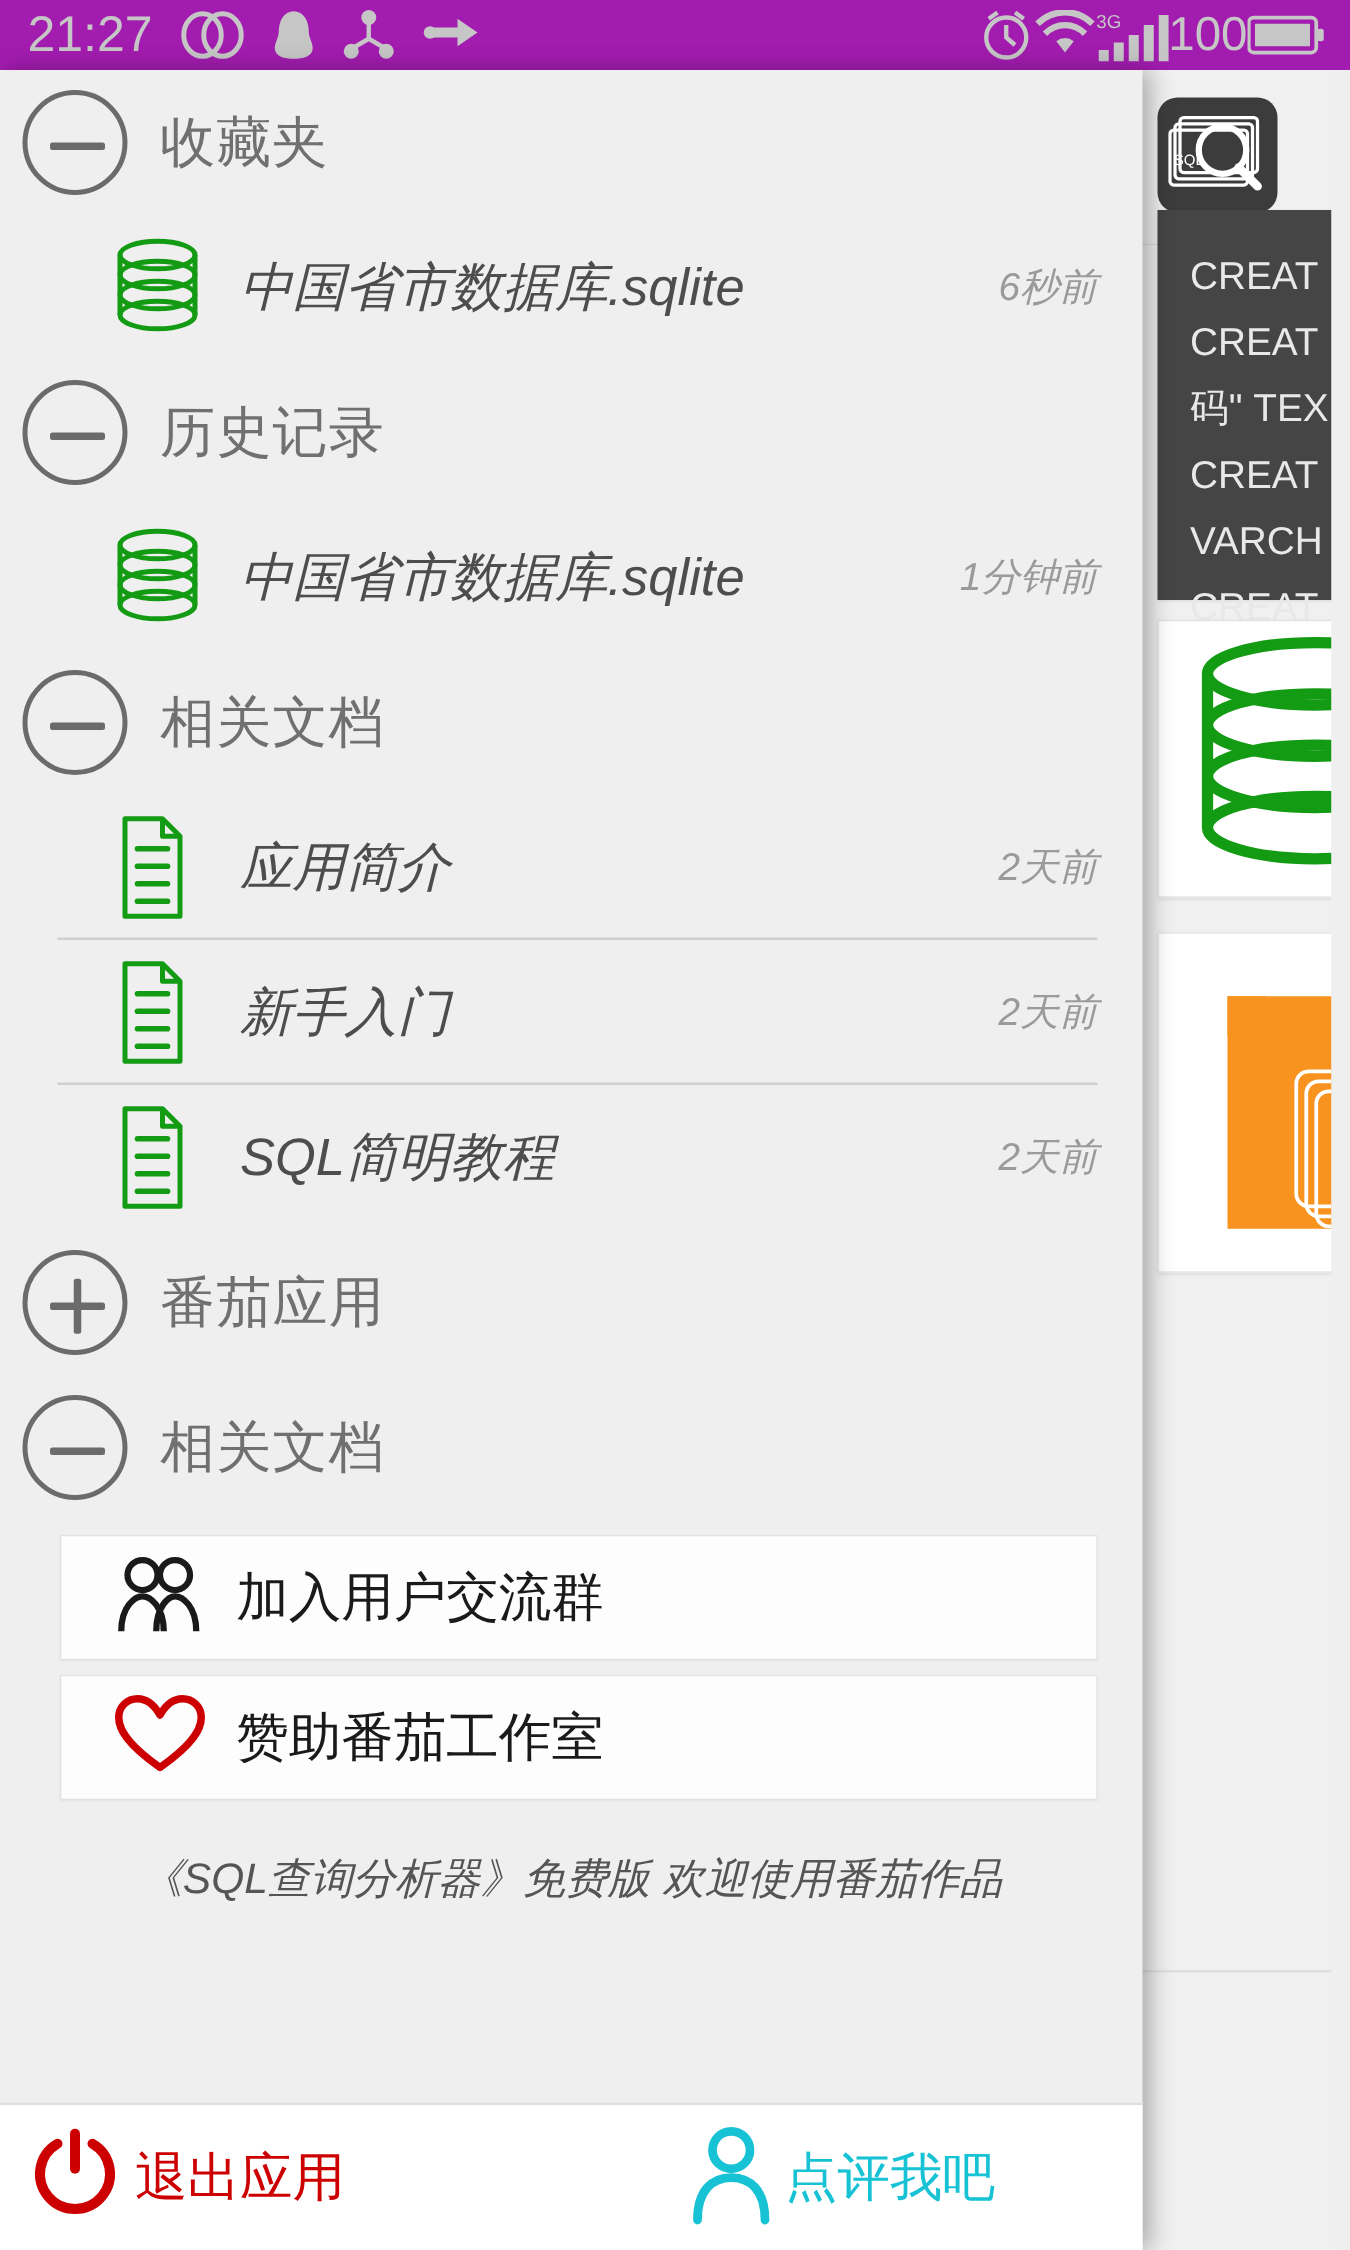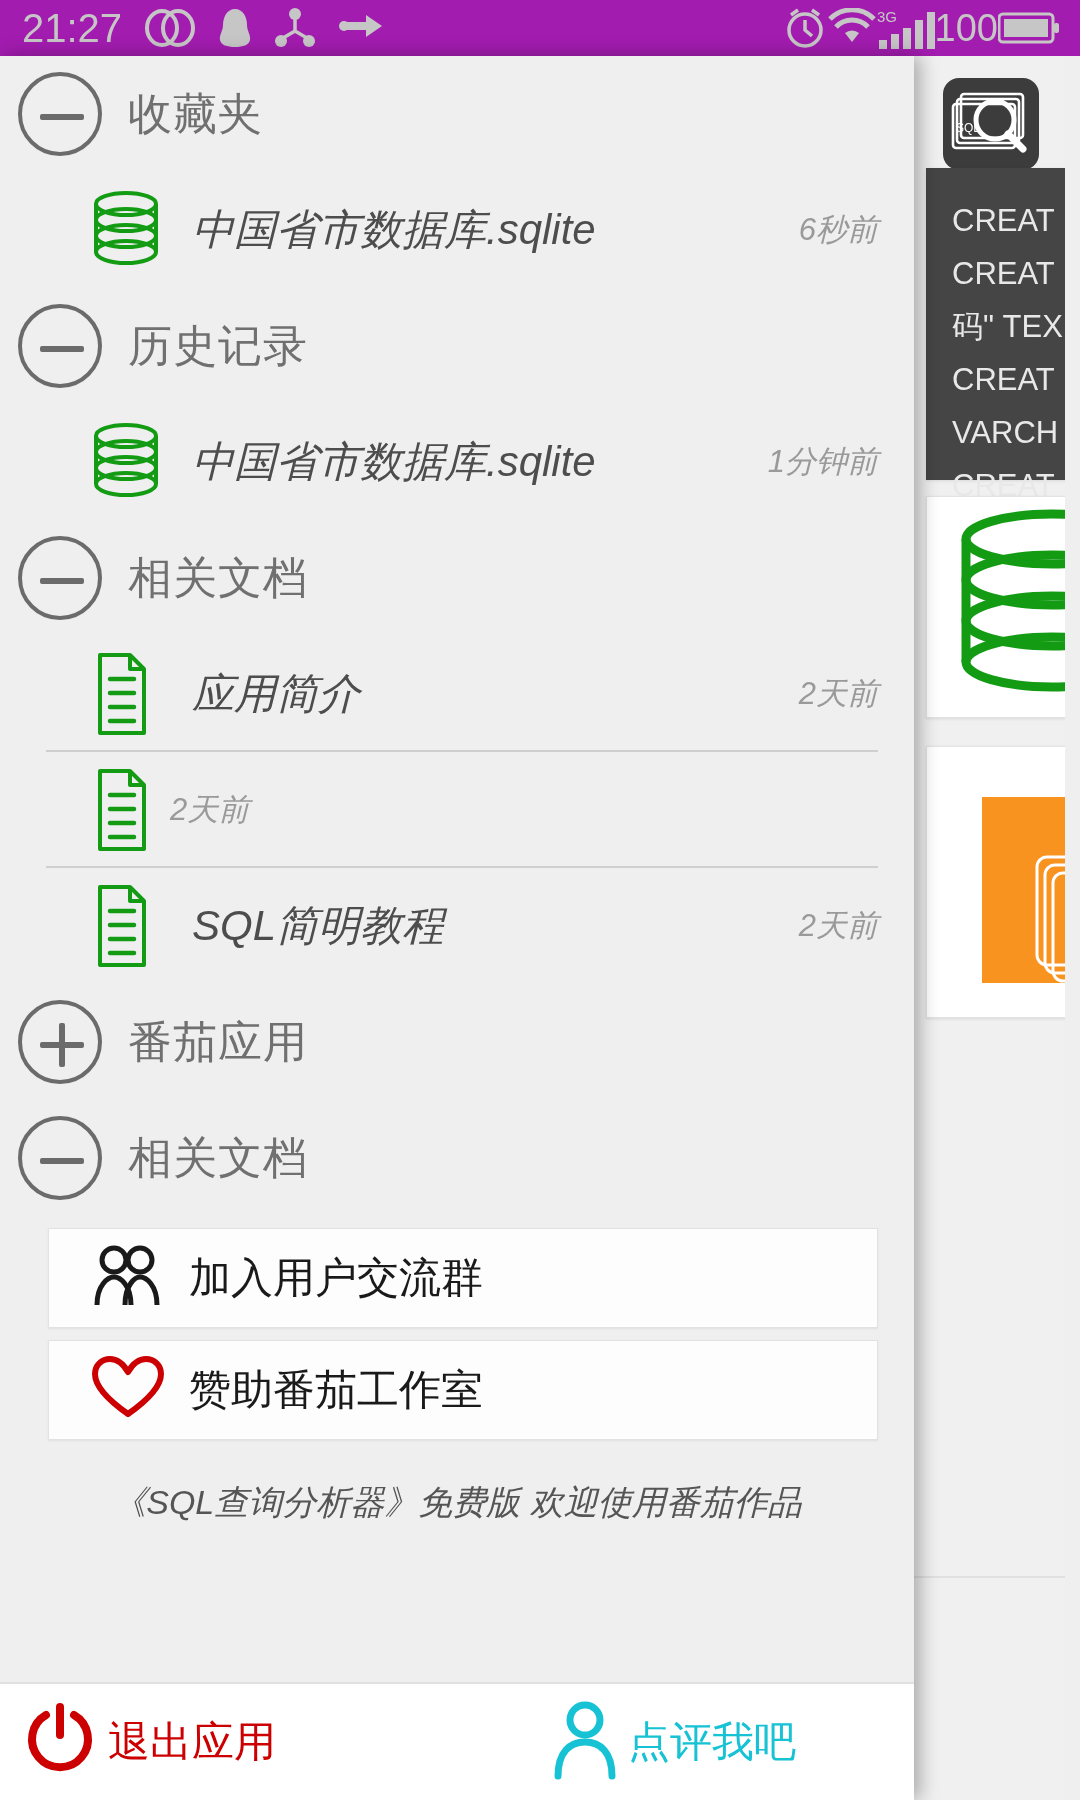--- a/index.html
+++ b/index.html
@@ -86,21 +86,21 @@
   .bb-item{ display:flex; align-items:center; height:100%; }
   .bb-exit{ margin-left:22px; }
   .bb-rate{ margin-left:auto; margin-right:118px; }
   .bb-label{ font-size:42px; margin-left:10px;font-family:Liberation Mono, monospace; }
   .bb-exit .bb-label{ color:#cc0000; }
   .bb-rate .bb-label{ color:#17c2d4; }
 
   
   .behind{
     position:absolute; left:914px; top:56px; width:151px; height:1744px;
-    background:#f0f0f0; overflow:hidden;padding-left:17px;
+    background:#f0f0f0; overflow:hidden;
   }
   .behind-appbar{
     position:relative; width:166px; height:140px; background:#f0f0f0;
     border-bottom:1px solid #dcdcdc;
   }
   .app-icon{
     position:absolute; left:12px; top:22px; width:96px; height:92px;
     background:#3c3c3c; border-radius:16px;
   }
   .behind-card{
@@ -330,20 +330,21 @@
             <path d="M14 4 L44 4 L58 18 L58 82 L14 82 Z" fill="none" stroke="#149b14" stroke-width="4" stroke-linejoin="round"></path>
             <path d="M44 4 L44 18 L58 18" fill="none" stroke="#149b14" stroke-width="4" stroke-linejoin="round"></path>
             <g stroke="#149b14" stroke-width="4.5" stroke-linecap="round">
               <path d="M24 28 L48 28"></path>
               <path d="M24 42 L48 42"></path>
               <path d="M24 56 L48 56"></path>
               <path d="M24 70 L48 70"></path>
             </g>
           </svg>
         </div>
+        <div class="row-label">新手入门</div>
         <div class="row-time">2天前</div>
         <div class="row-sep"></div>
       </div>
 
       <div class="row">
         <div class="row-icon">
           <svg width="72" height="86" viewBox="0 0 72 86">
             <path d="M14 4 L44 4 L58 18 L58 82 L14 82 Z" fill="none" stroke="#149b14" stroke-width="4" stroke-linejoin="round"></path>
             <path d="M44 4 L44 18 L58 18" fill="none" stroke="#149b14" stroke-width="4" stroke-linejoin="round"></path>
             <g stroke="#149b14" stroke-width="4.5" stroke-linecap="round">

